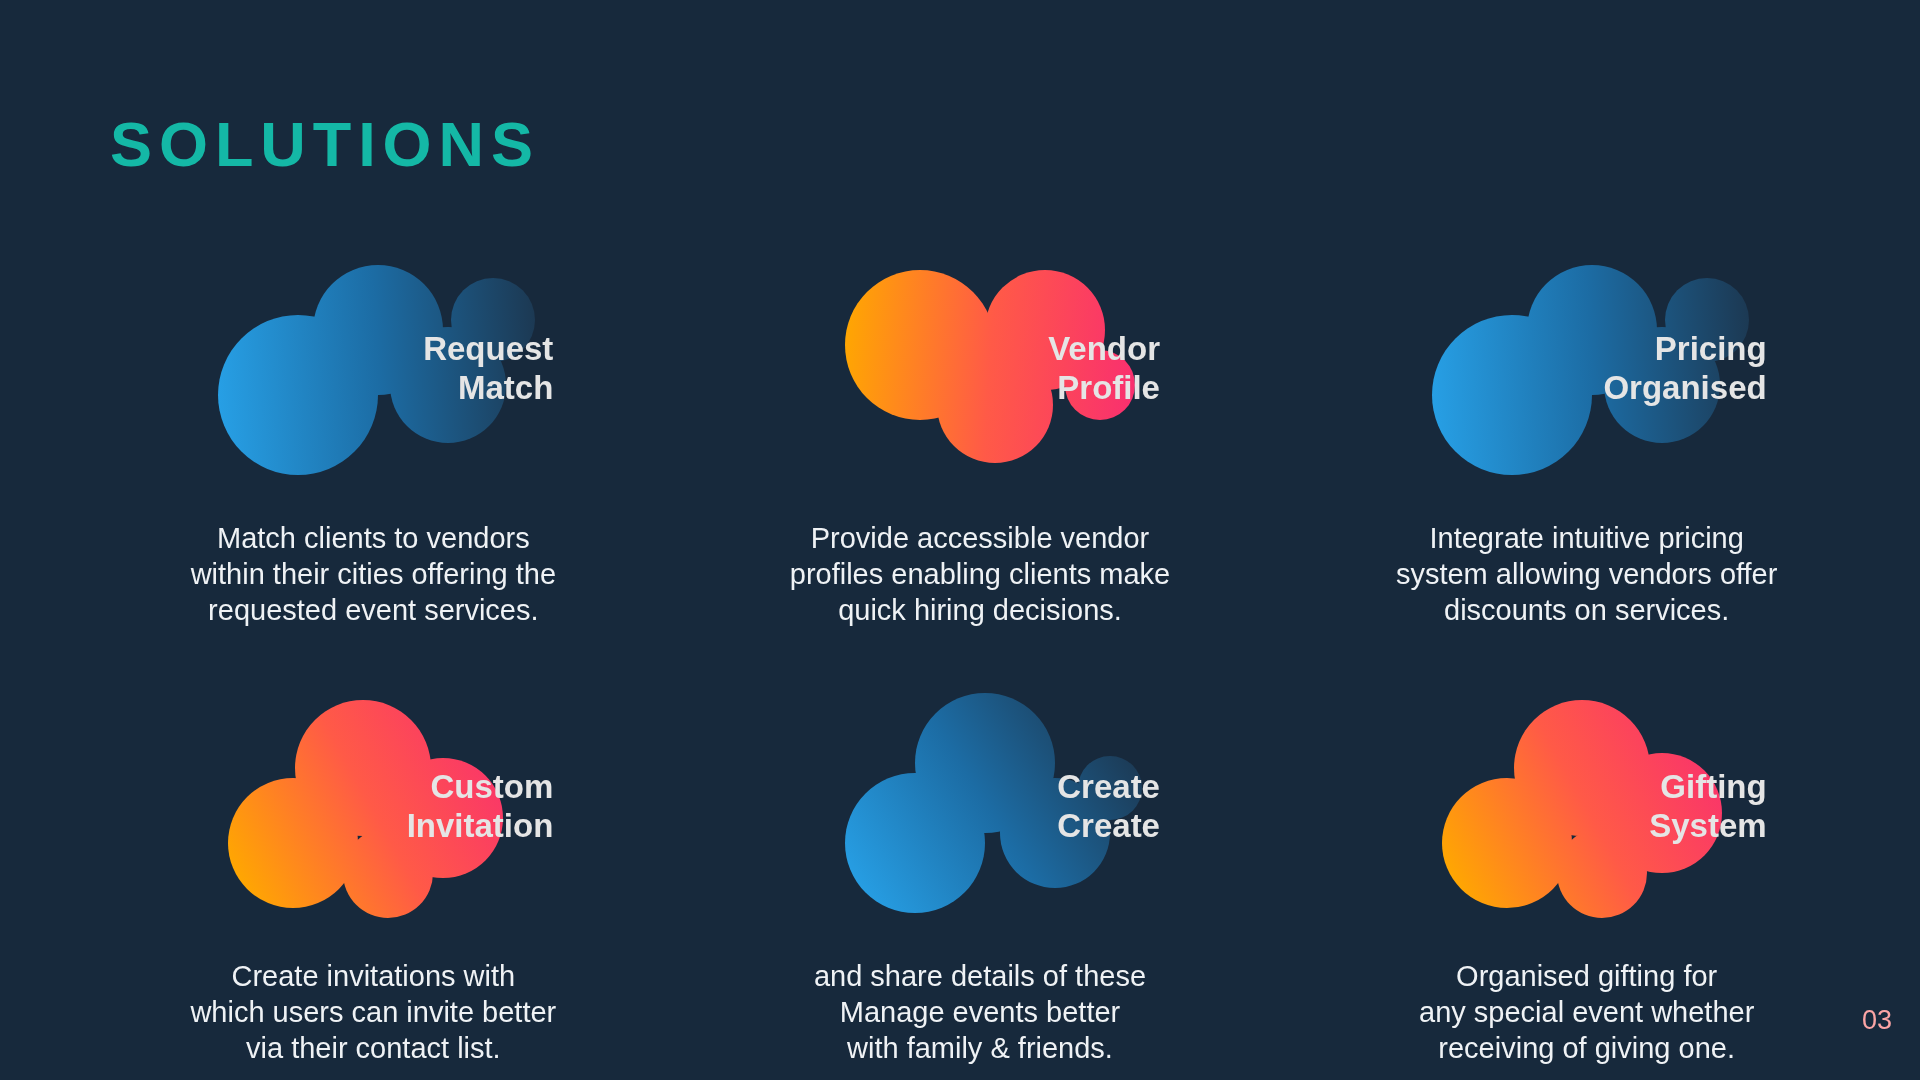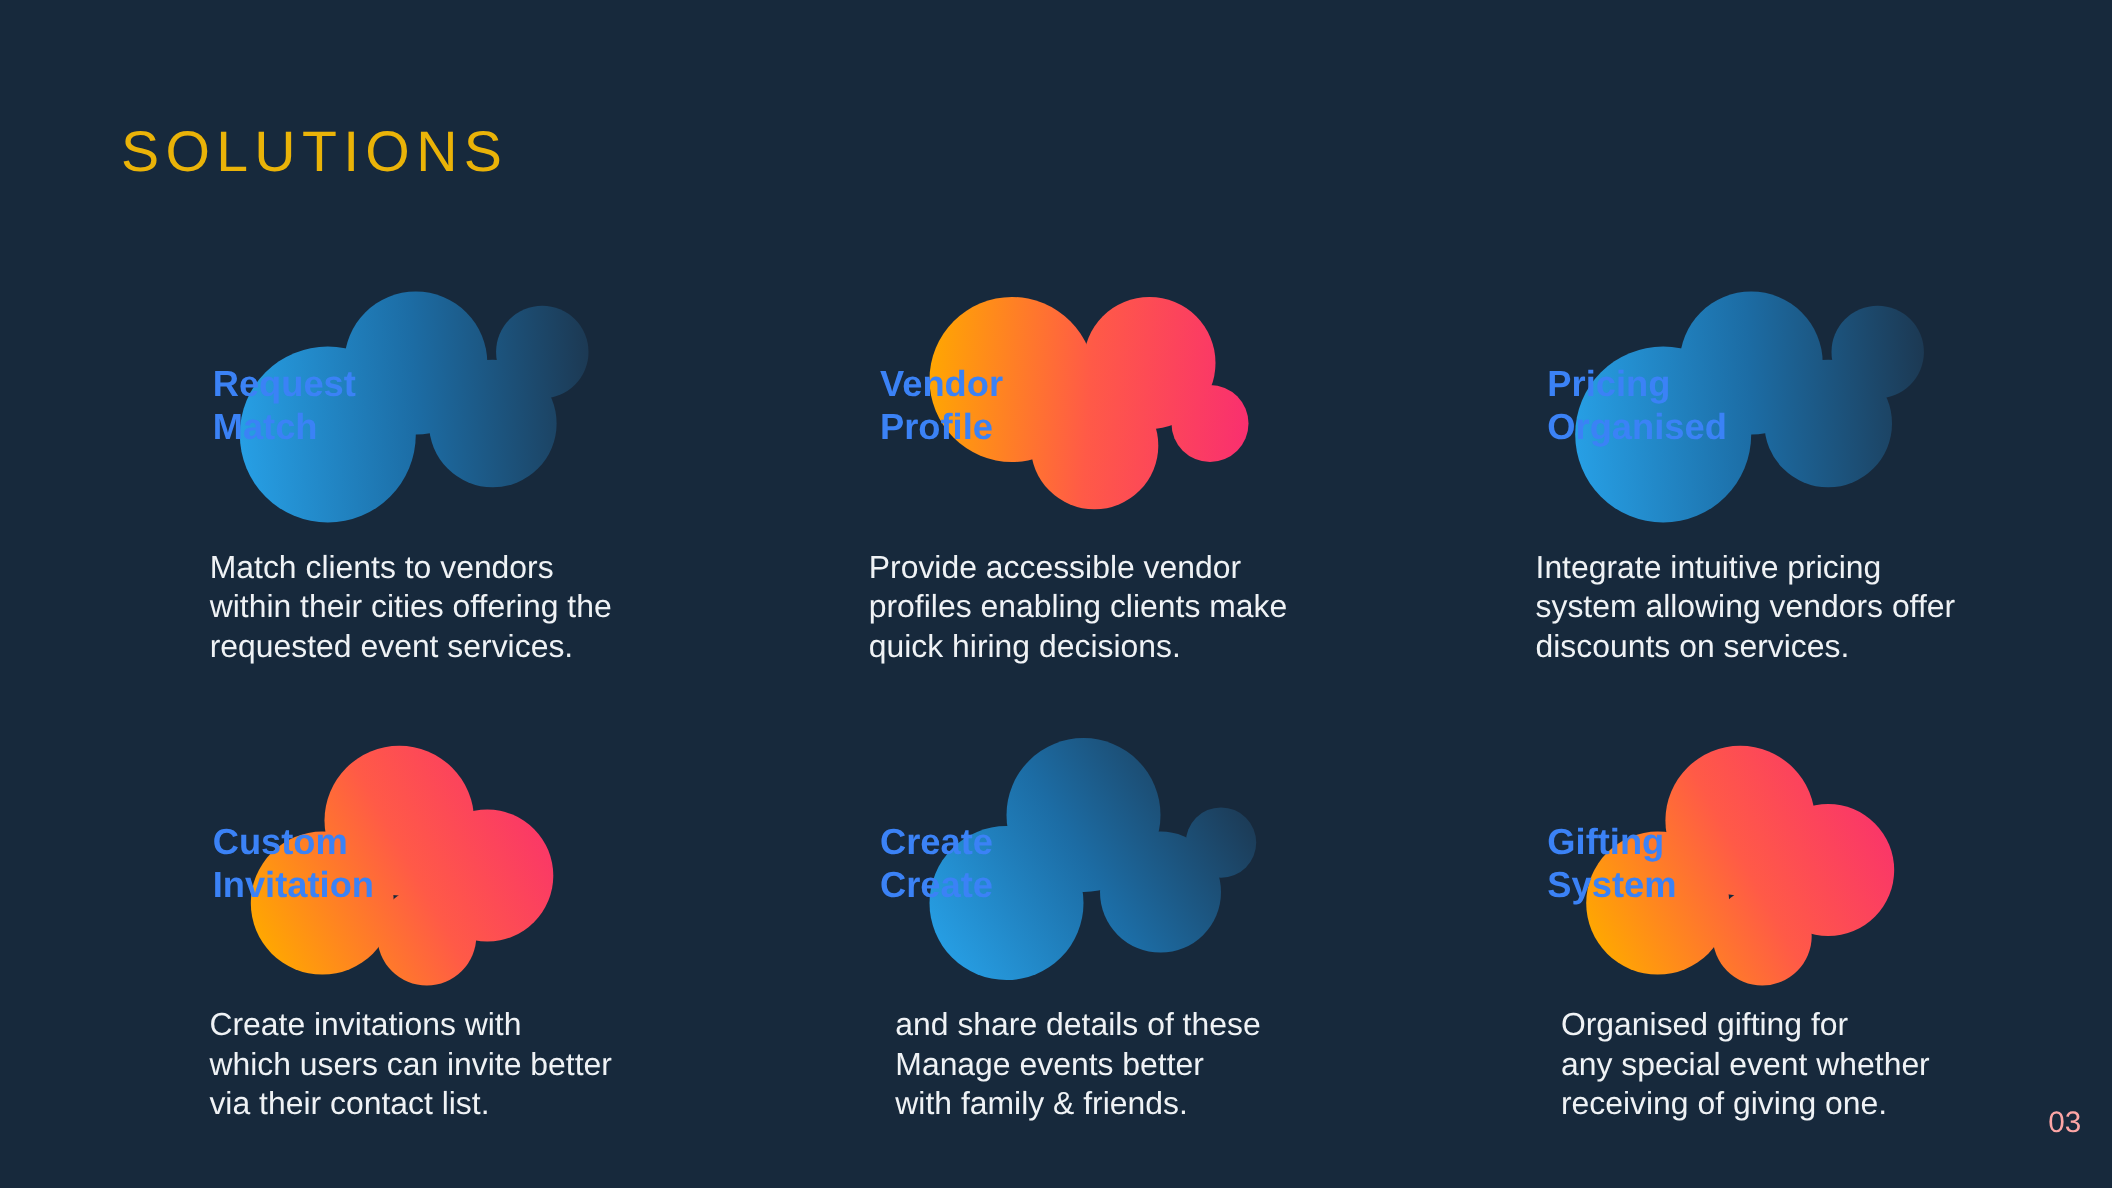--- a/index.html
+++ b/index.html
@@ -12,24 +12,24 @@
   }
   .slide {
     position: relative;
     width: 1920px;
     height: 1080px;
   }
   .title {
     position: absolute;
     left: 110px;
     top: 108px;
-    font-size: 52px;
-    font-weight: 400;
+    font-size: 63px;
+    font-weight: 700;
     letter-spacing: 0.11em;
-    color: #eab308;
+    color: #14b8a6;
   }
   .grid {
     position: absolute;
     left: 70px;
     right: 30px;
     top: 235px;
     display: grid;
     grid-template-columns: repeat(3, 1fr);
     row-gap: 45px;
   }
@@ -47,32 +47,32 @@
     position: absolute;
     inset: 0;
     width: 100%;
     height: 100%;
   }
   .blob-label {
     position: absolute;
     inset: 0;
     display: flex;
     flex-direction: column;
-    align-items: flex-start;
+    align-items: flex-end;
     justify-content: center;
     padding-top: 12px;
     text-align: center;
     font-size: 33px;
     font-weight: 700;
     line-height: 1.18;
-    color: #3b82f6;
+    color: #e5e5e5;
   }
   .card-desc {
-    margin-top: 8px;
-    text-align: left;
+    margin-top: 30px;
+    text-align: center;
     font-size: 29px;
     line-height: 36px;
     color: #EFF2F5;
   }
   .page-number {
     position: absolute;
     right: 28px;
     bottom: 44px;
     font-size: 27px;
     color: #fca5a5;

